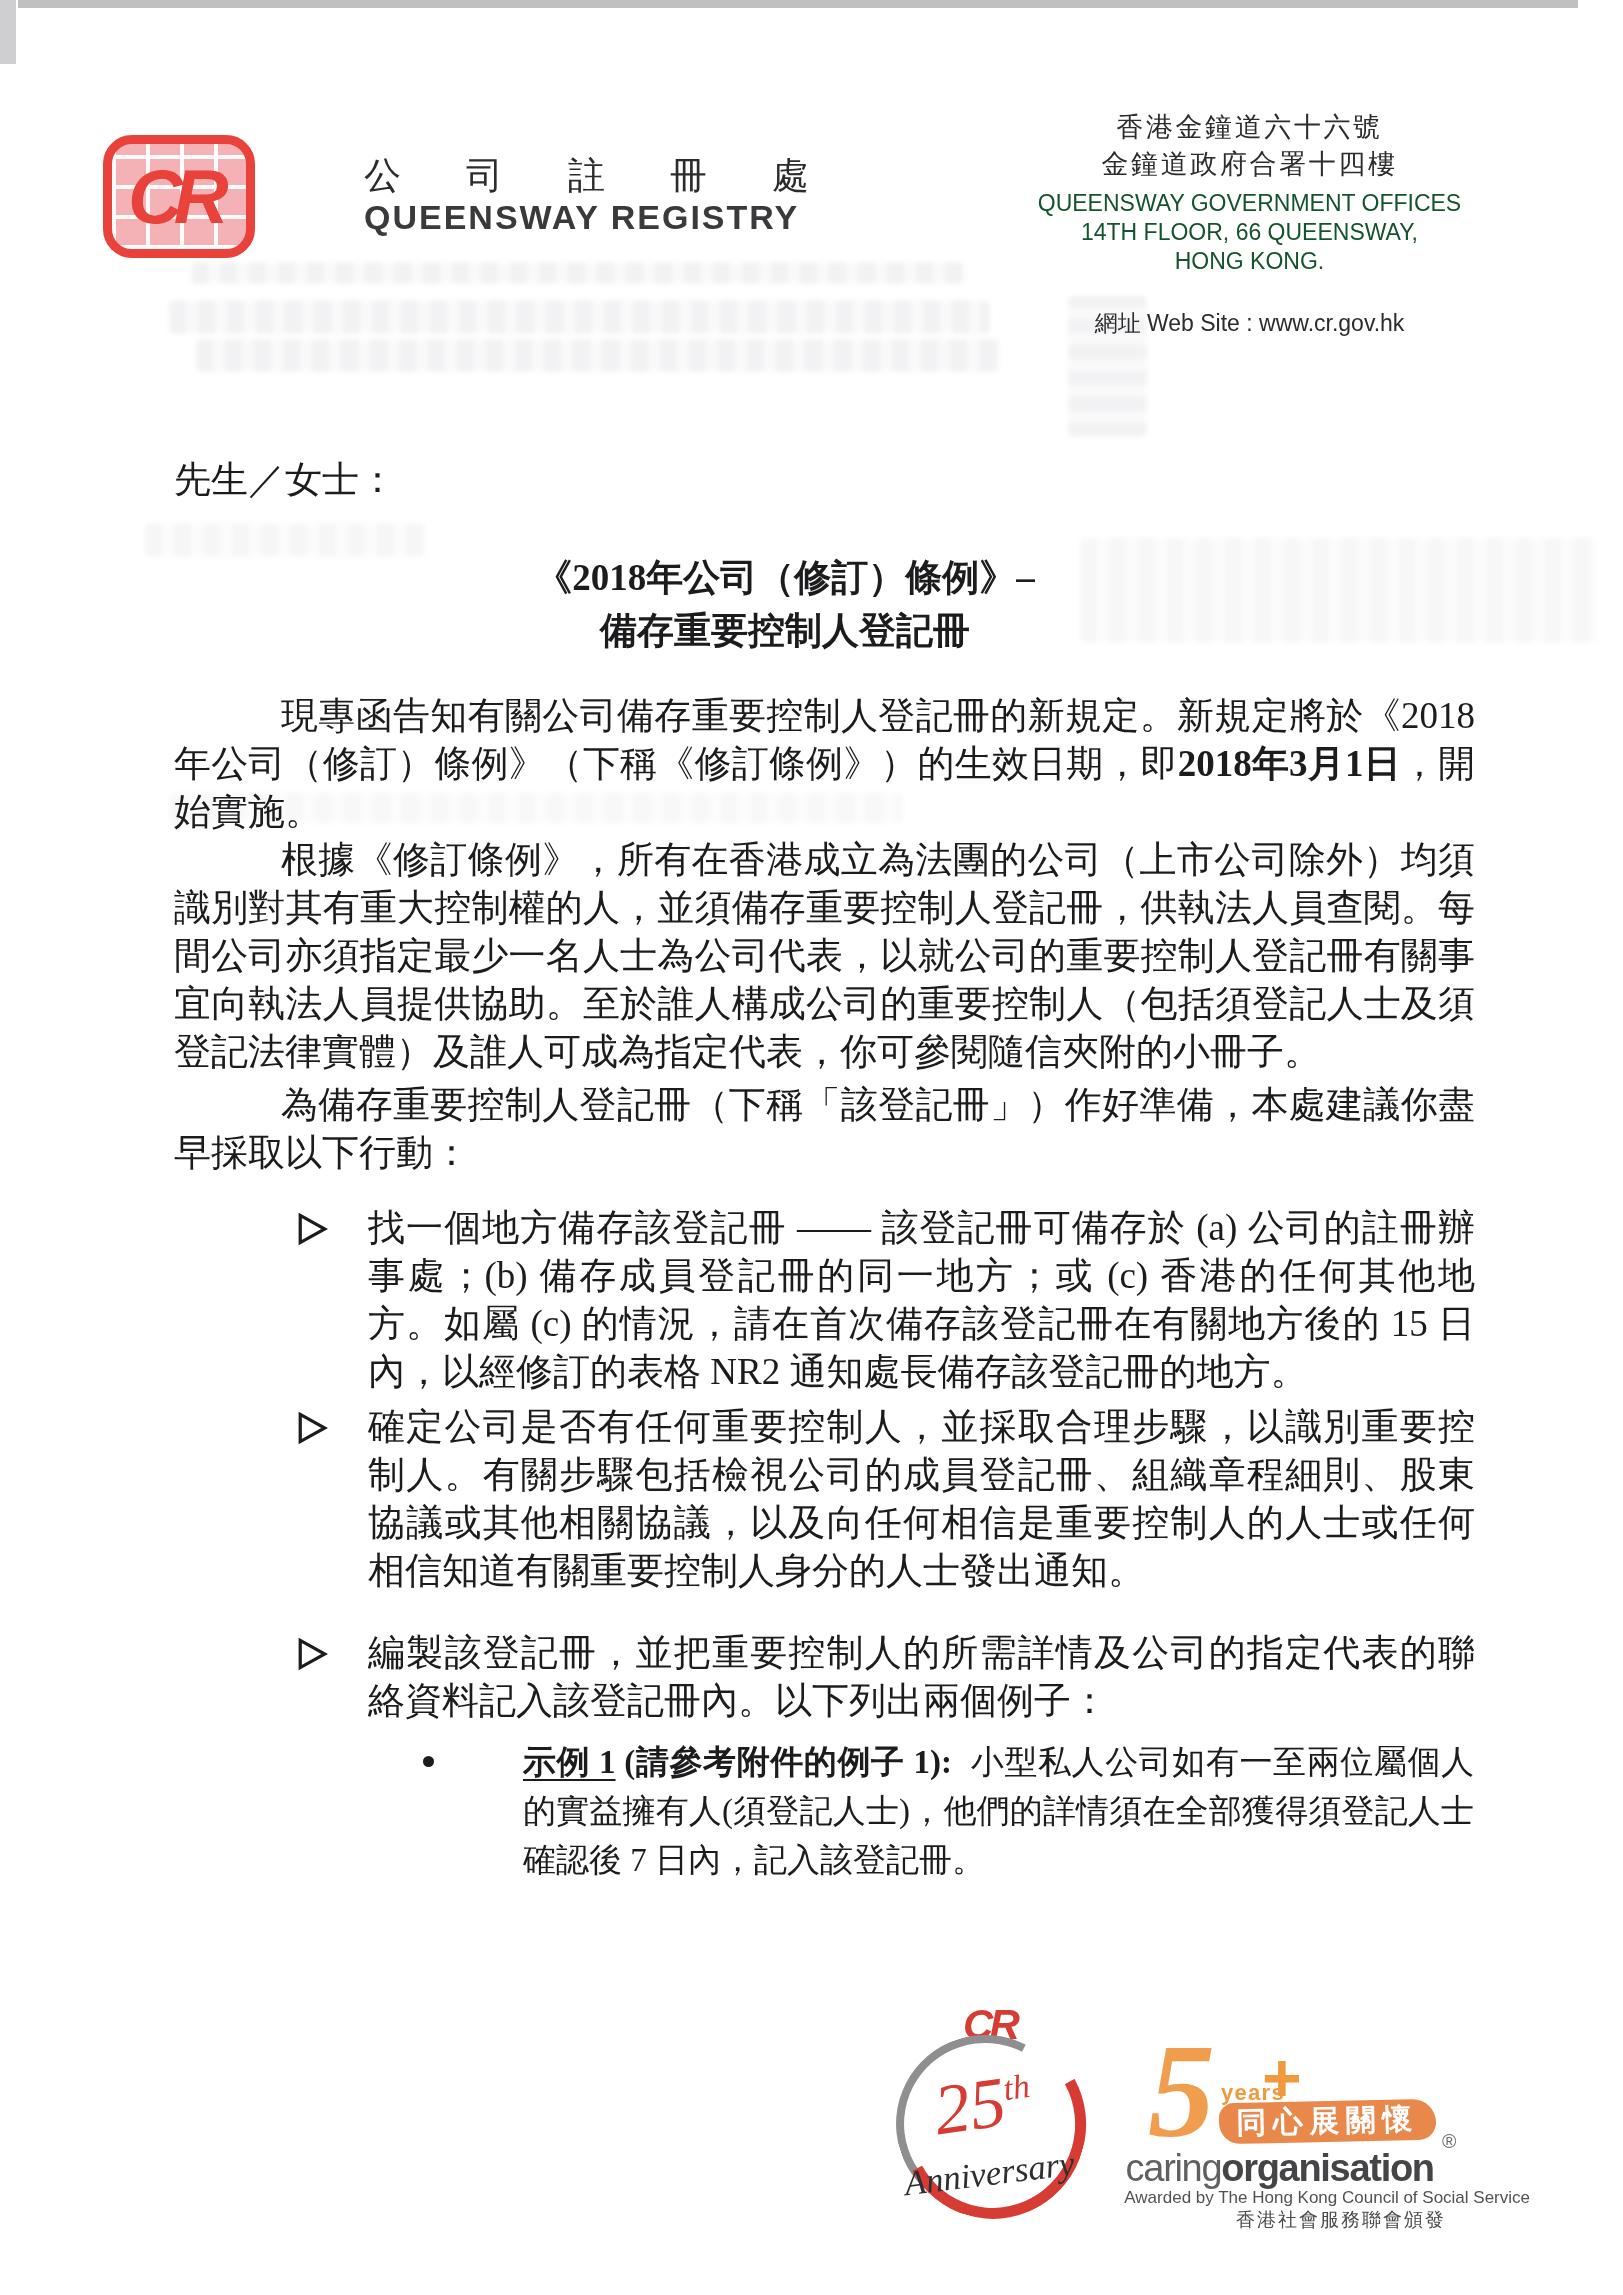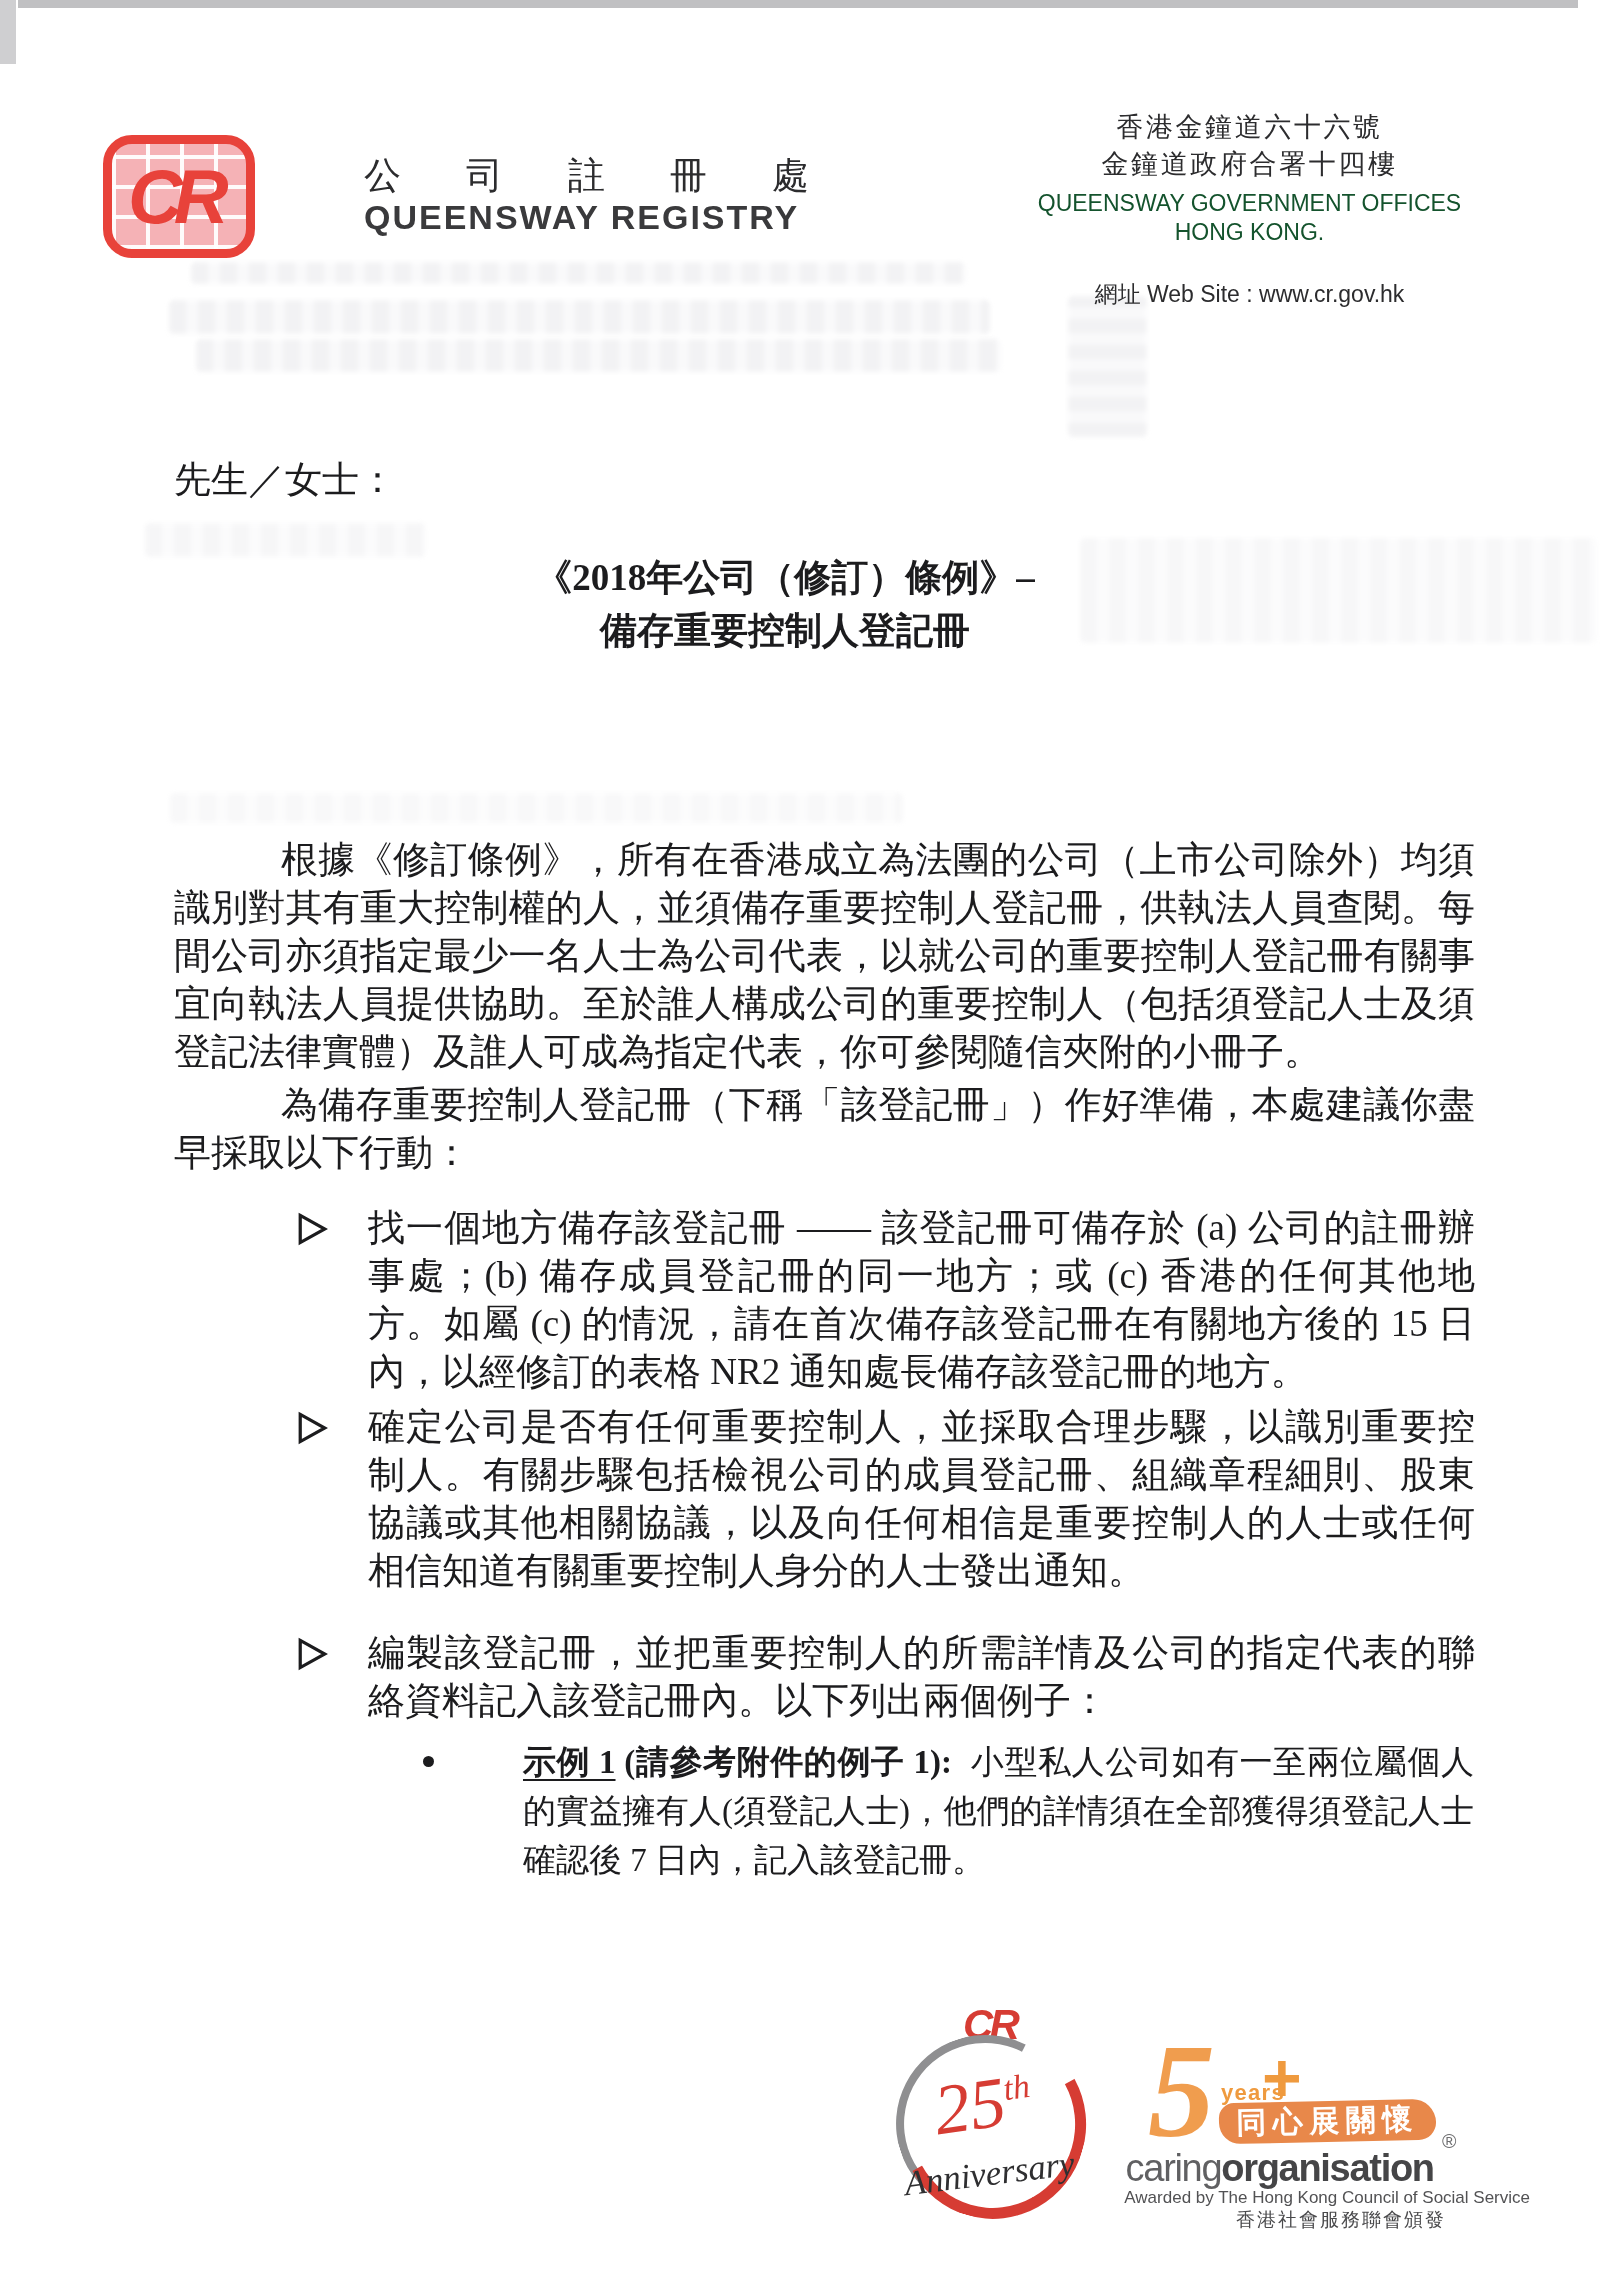--- a/index.html
+++ b/index.html
@@ -106,32 +106,34 @@
     <span class="cr-logo-text">CR</span>
   </div>
   <div class="org-zh">公司註冊處</div>
   <div class="org-en">QUEENSWAY REGISTRY</div>
 
   <div class="addr">
     <div class="addr-zh">香港金鐘道六十六號</div>
     <div class="addr-zh">金鐘道政府合署十四樓</div>
     <div class="addr-en">
       <div>QUEENSWAY GOVERNMENT OFFICES</div>
+      <div>14TH FLOOR, 66 QUEENSWAY,</div>
       <div>HONG KONG.</div>
     </div>
     <div class="website">網址 Web Site : www.cr.gov.hk</div>
   </div>
 
   <div class="salutation">先生／女士：</div>
 
   <div class="title">
     <div>《2018年公司（修訂）條例》–</div>
     <div>備存重要控制人登記冊</div>
   </div>
 
+  <p class="para p1"><span>現專函告知有關公司備存重要控制人登記冊的新規定。新規定將於《2018年公司（修訂）條例》（下稱《修訂條例》）的生效日期，即</span><span class="bold">2018年3月1日</span><span>，開始實施。</span></p>
 
   <p class="para p2">根據《修訂條例》，所有在香港成立為法團的公司（上市公司除外）均須識別對其有重大控制權的人，並須備存重要控制人登記冊，供執法人員查閱。每間公司亦須指定最少一名人士為公司代表，以就公司的重要控制人登記冊有關事宜向執法人員提供協助。至於誰人構成公司的重要控制人（包括須登記人士及須登記法律實體）及誰人可成為指定代表，你可參閱隨信夾附的小冊子。</p>
 
   <p class="para p3">為備存重要控制人登記冊（下稱「該登記冊」）作好準備，本處建議你盡早採取以下行動：</p>
 
   <div class="bullet b1">
     <svg class="marker" viewBox="0 0 48 52">
       <path d="M5 5 L43 26 L5 47 Z" fill="none" stroke="#1c1c1e" stroke-width="5" stroke-linejoin="miter"></path>
     </svg>
     <div class="btext">找一個地方備存該登記冊 —— 該登記冊可備存於 (a) 公司的註冊辦事處；(b) 備存成員登記冊的同一地方；或 (c) 香港的任何其他地方。如屬 (c) 的情況，請在首次備存該登記冊在有關地方後的 15 日內，以經修訂的表格 NR2 通知處長備存該登記冊的地方。</div>

